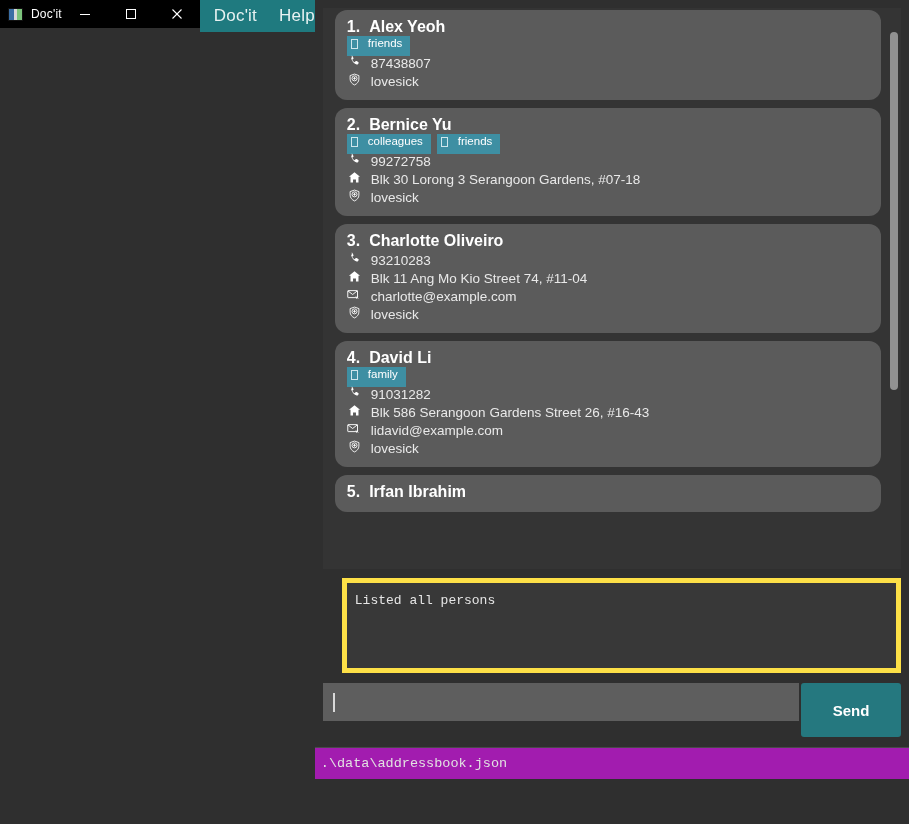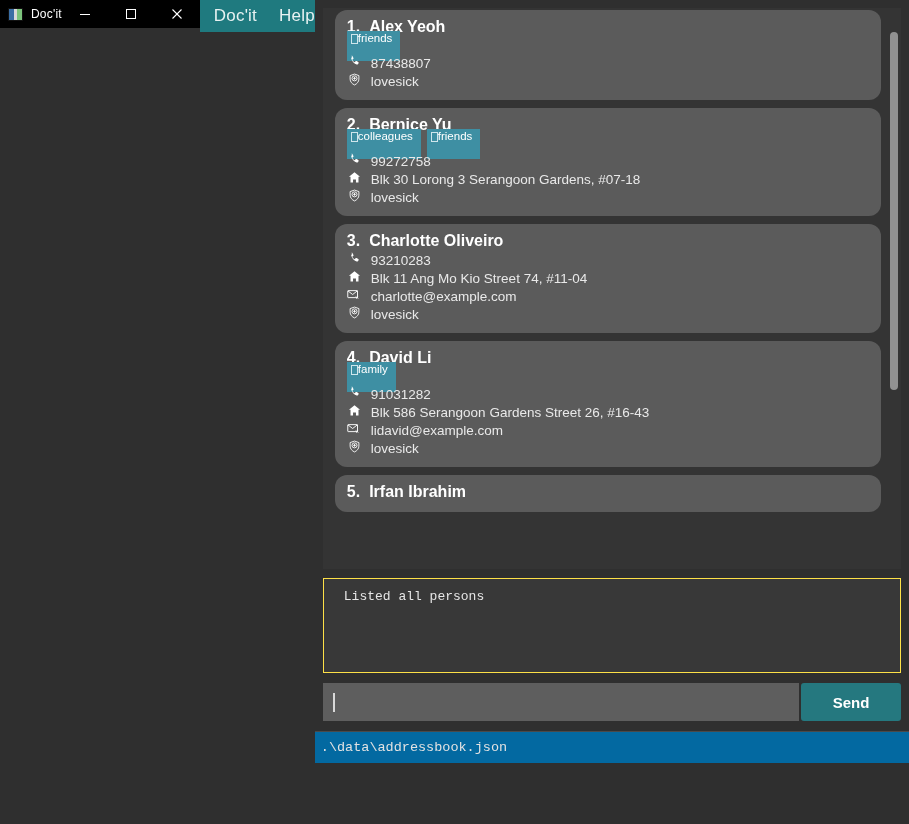--- a/index.html
+++ b/index.html
@@ -62,21 +62,21 @@
   }
   .card:first-child { margin-top: 2px; }
   .card-name {
     display: flex; align-items: baseline; gap: 9px;
     color: #ffffff; font-size: 16px; font-weight: bold; margin-bottom: 2px;
   }
   .card-index { font-weight: bold; }
   .tag-row { display: flex; gap: 6px; margin-bottom: 1px; height: 16px; align-items: center; }
   .tag {
     background: #3e8fa3; color: #ffffff; font-size: 11.5px;
-    padding: 1px 8px 16px 4px; display: inline-flex; align-items: center; 
+    padding: 1px 8px 6px 4px; display: inline-flex; align-items: center; gap: 10px;
     line-height: 13px;
   }
   .tag-glyph {
     display: inline-block; width: 7px; height: 10px;
     border: 1px solid #cfe6ec; font-size: 0;
   }
   .detail-row {
     display: flex; align-items: flex-start; gap: 9px;
     color: #e9e9e9; font-size: 13.5px; line-height: 18px; height: 18px;
   }
@@ -91,22 +91,23 @@
     width: 14px; background: #343434; position: relative; flex: none;
   }
   .vscroll-thumb {
     position: absolute; left: 3px; width: 8px; top: 24px; height: 358px;
     background: #919191; border-radius: 4px;
   }
 
   
   .result-wrap { margin: 9px 8px 0 8px; flex: none; }
   .result-box {
-    height: 95px; background: #383838; border: 1px solid #fde047;
-    padding: 10px 20px;
+    height: 95px; background: #383838; border: 5px solid #fde047;
+    padding: 10px 8px;
+    margin-left: 19px;
   }
   .result-text {
     color: #e6e6e6; font-family: "Liberation Mono", monospace; font-size: 13px;
     white-space: pre-wrap;
   }
 
   
   .command-wrap {
     margin: 10px 8px 0 8px; display: flex; gap: 0; align-items: stretch; flex: none;
   }
@@ -114,28 +115,28 @@
     flex: 1; height: 38px; background: #5e5e5e; border: none;
     display: flex; align-items: center; padding: 0 10px;
   }
   .caret {
     width: 2px; height: 19px; background: #d9d9d9;
   }
   .cmd-value {
     color: #ffffff; font-family: "Liberation Mono", monospace; font-size: 13px;
   }
   .send-btn {
-    width: 100px; height: 38px; background: #25787f; color: #ffffff;
+    width: 100px; height: 54px; background: #25787f; color: #ffffff;
     font-size: 15px; font-weight: bold; display: flex; align-items: center;
     justify-content: center; border-radius: 3px; margin-left: 2px;
   }
 
   
   .statusbar {
-    height: 32px; background: #0369a1; border-top: 1px solid #4a4a4a;
+    height: 32px; background: #a21caf; border-top: 1px solid #4a4a4a;
     display: flex; align-items: center; padding-left: 6px; flex: none;
     margin-top: 10px;
   }
   .status-text {
     color: #e2e2e2; font-family: "Liberation Mono", monospace; font-size: 13.5px;
   }
 </style>
 </head>
 <body>
 

